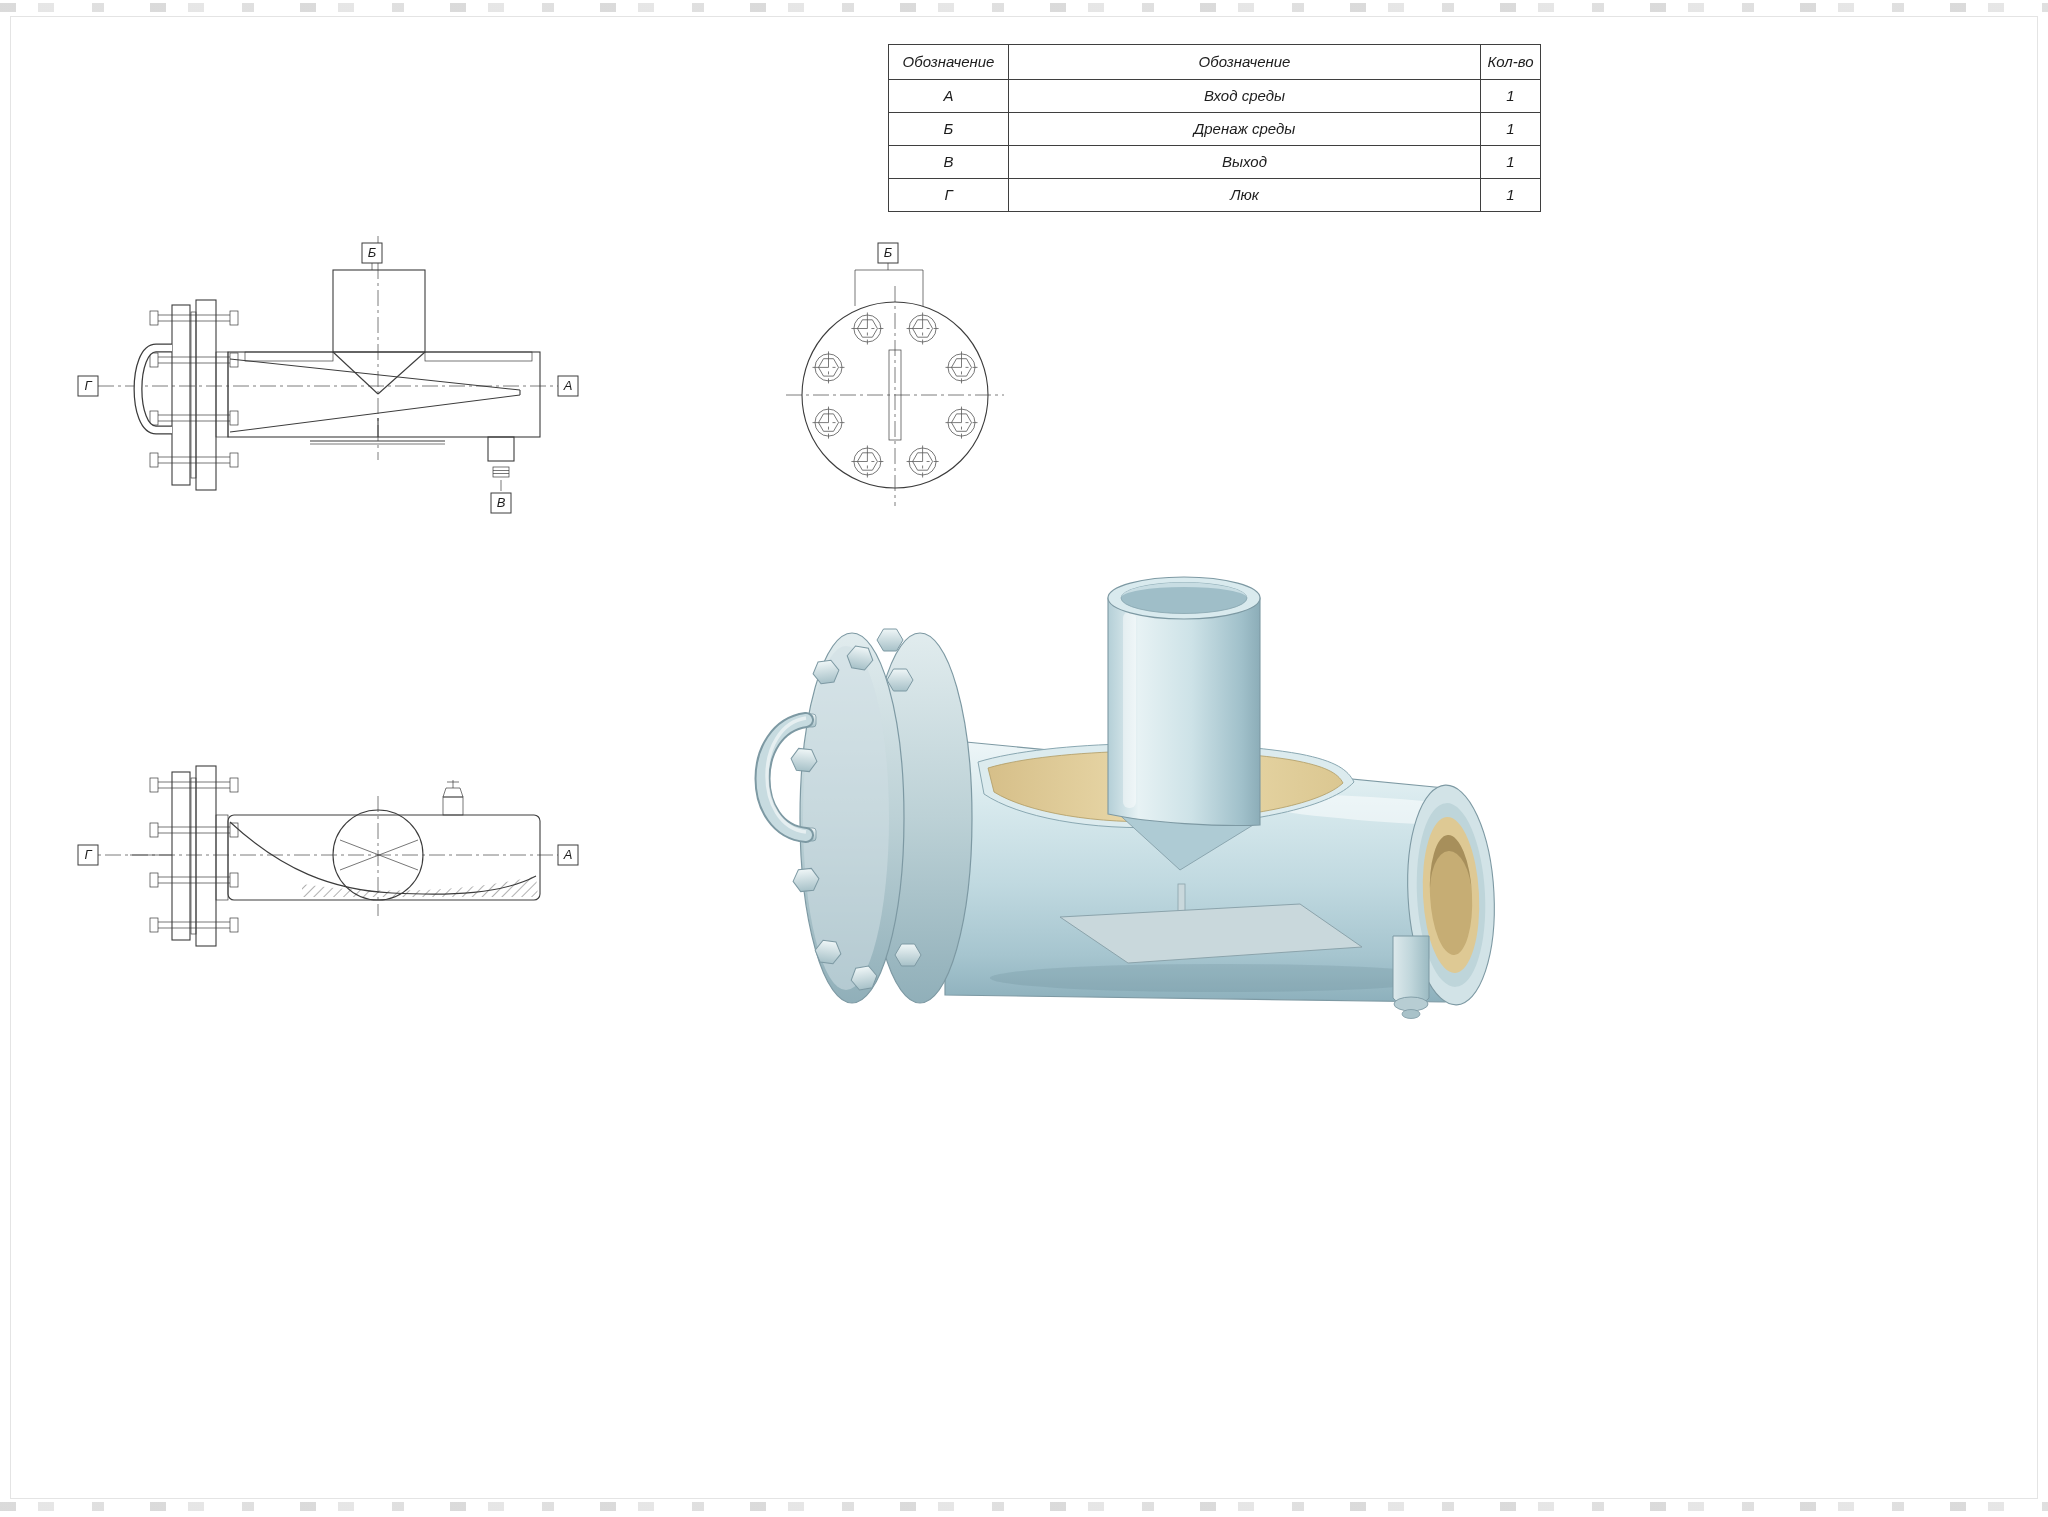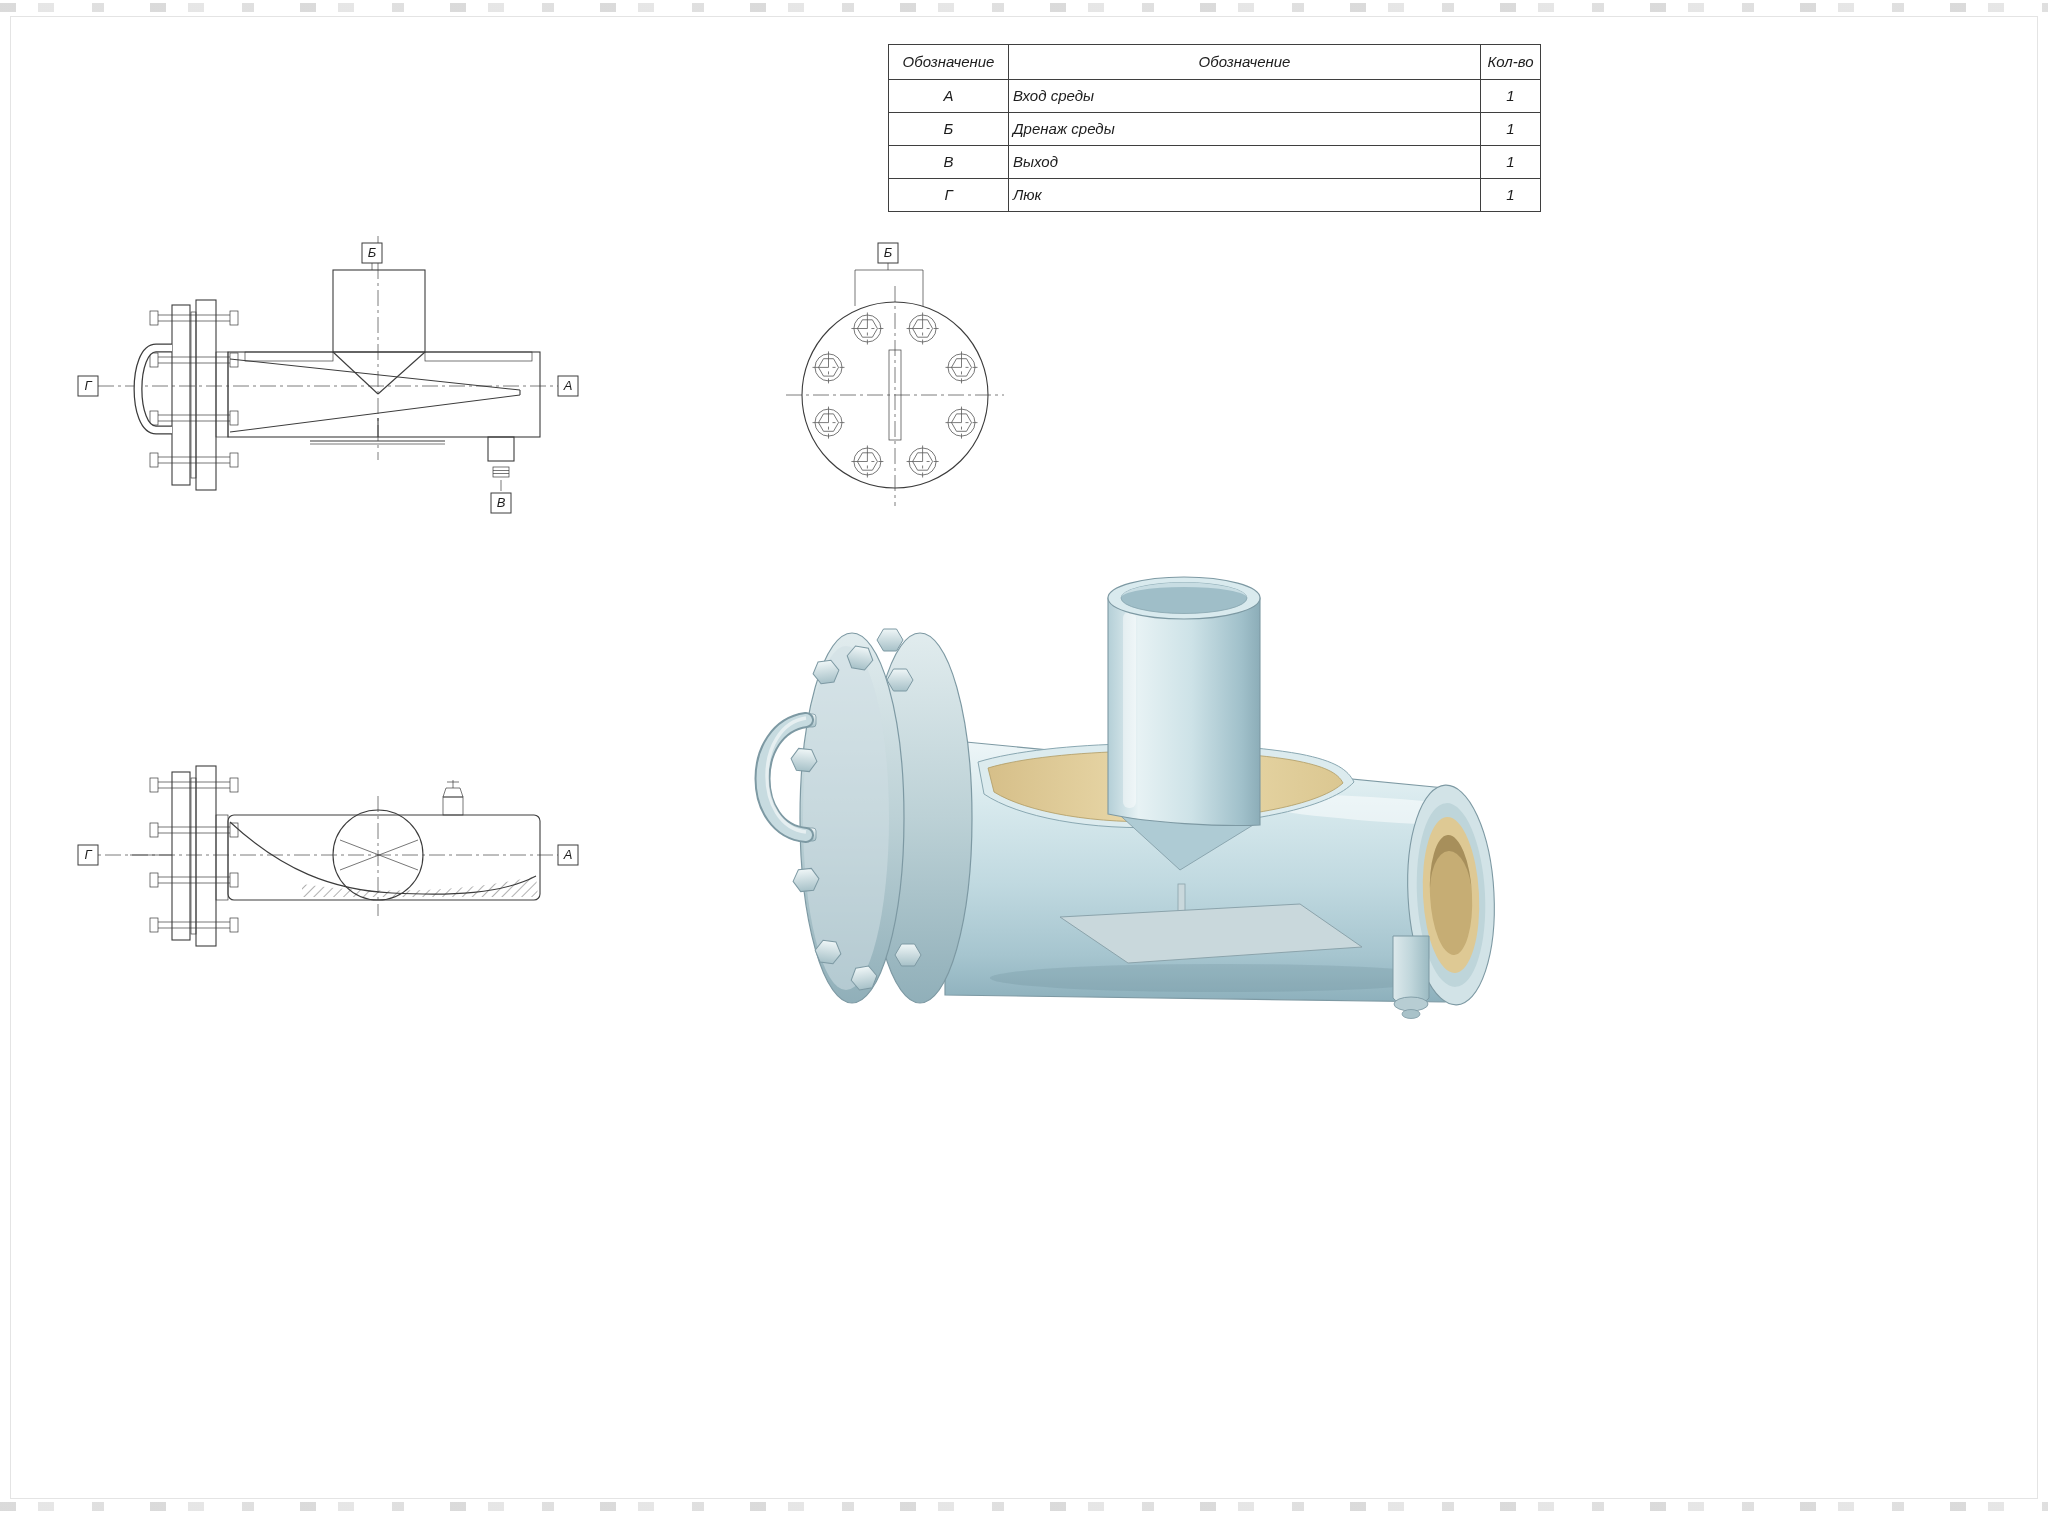--- a/index.html
+++ b/index.html
@@ -12,21 +12,21 @@
   #frame{position:absolute;left:10px;top:16px;right:10px;bottom:18px;border:1px solid #e4e4e4;}
   
   #nozzle-table-wrap{position:absolute;left:888px;top:44px;width:652px;}
   #nozzle-table-title{font-style:italic;font-size:21px;color:#1d1d1d;text-align:center;margin-bottom:24px;}
   table.ntab{border-collapse:collapse;width:652px;table-layout:fixed;}
   table.ntab th, table.ntab td{border:1px solid #3f3f3f;font-style:italic;font-size:15px;color:#1d1d1d;
     height:24px;padding:4px;line-height:24px;font-weight:normal;}
   table.ntab th{height:26px;}
   col.c-mark{width:120px;} col.c-name{width:472px;} col.c-qty{width:60px;}
   td.mark,th{text-align:center;} td.qty{text-align:center;}
-  td.name{text-align:left;padding-left:10px;}
+  td.name{text-align:center;padding-left:10px;}
   
   svg{position:absolute;overflow:visible;}
   .ln{stroke:#3c3c3c;stroke-width:1.1;fill:none;}
   .lnthin{stroke:#3c3c3c;stroke-width:.7;fill:none;}
   .cl{stroke:#5a5a5a;stroke-width:.8;fill:none;stroke-dasharray:16 4 3 4;}
   .lblbox{fill:#ffffff;stroke:#3c3c3c;stroke-width:1;}
   .lbltxt{font-family:"Liberation Sans",sans-serif;font-style:italic;font-size:13px;fill:#1d1d1d;text-anchor:middle;}
 </style>
 </head>
 <body>

